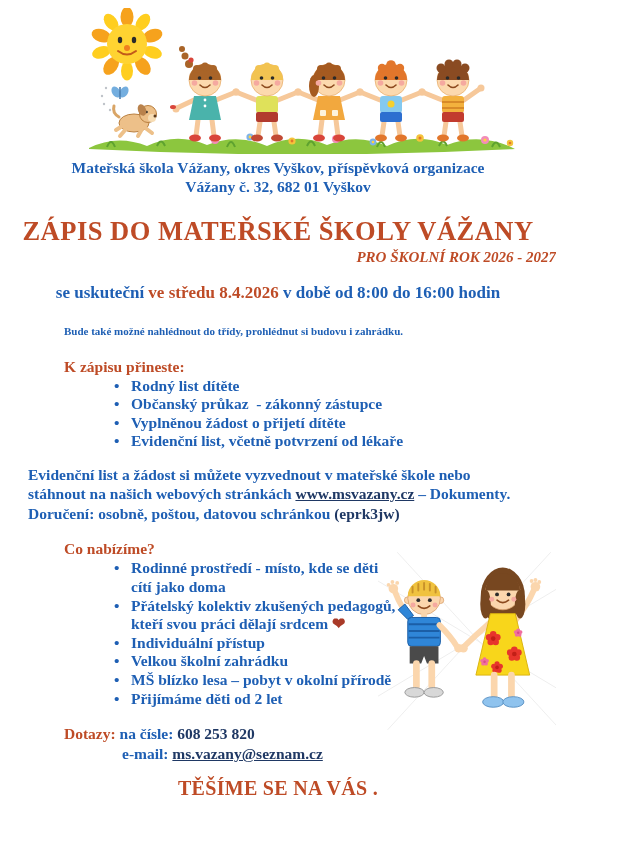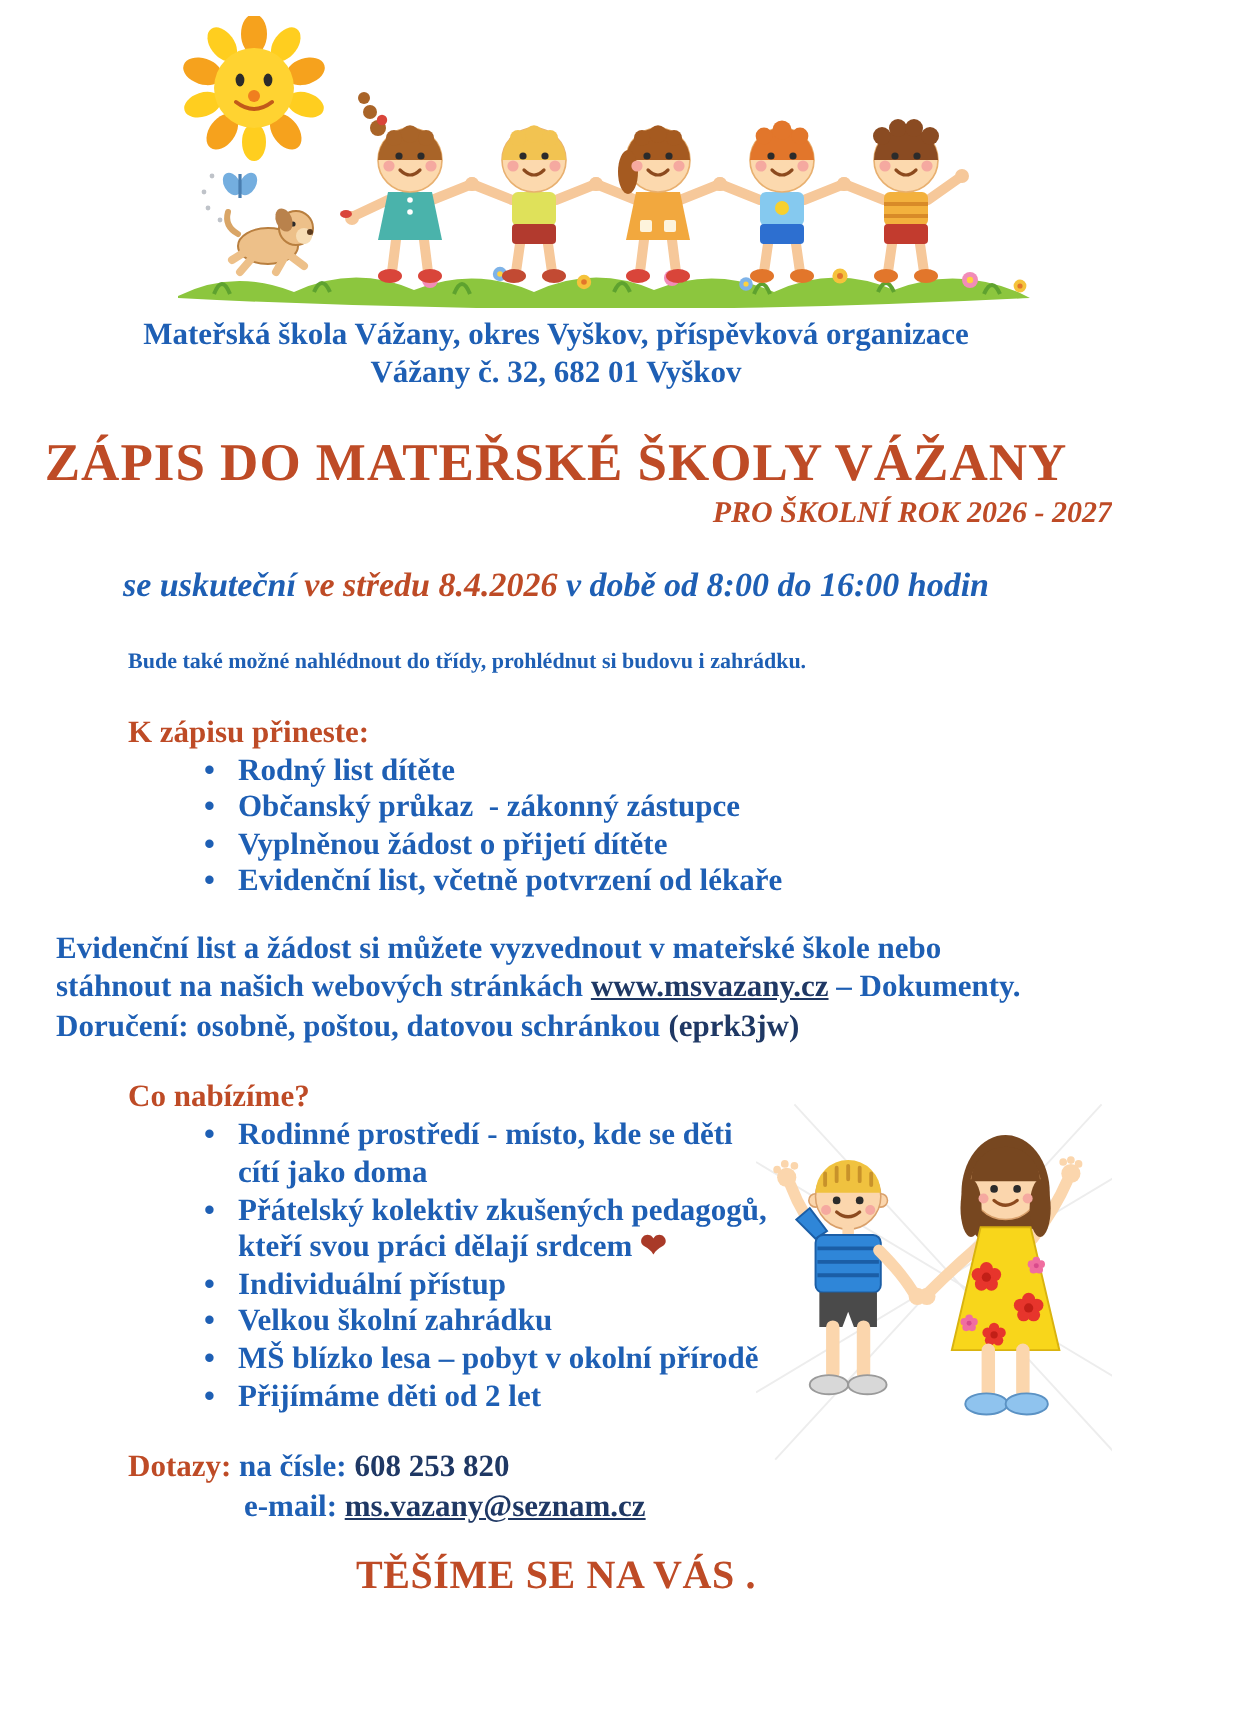--- a/index.html
+++ b/index.html
@@ -14,24 +14,24 @@
   .c-blue{color:var(--blue);} .c-accent{color:var(--accent);} .navy{color:var(--navy);}
   .italic{}
   .link{color:var(--navy); text-decoration:underline; cursor:pointer;}
 
   .clipart-top{display:block; margin:8px 0 0 86px; width:434px; height:146px;}
   .clipart-right{position:absolute; left:378px; top:550px; width:192px; height:182px;}
 
   .org{margin-top:4px; text-align:center; font-size:15.5px; line-height:19px; color:var(--blue);}
   .title{margin:20px 0 0; text-align:center; font-size:26.5px; line-height:30px; color:var(--accent); letter-spacing:.5px;}
   .subtitle{margin-top:2px; text-align:right; font-size:15px; line-height:18px; color:var(--accent);font-style:italic;}
-  .when{margin:16px 18px 0; text-align:center; font-size:17px; line-height:21.5px; color:var(--blue);font-style:italic;}
+  .when{margin:16px 18px 0; text-align:center; font-size:17px; line-height:21.5px; color:var(--blue);}
   .note{margin:18px 20px 0 64px; font-size:11px; line-height:19px; color:var(--blue);}
   .section-h{margin:16px 0 0 64px; font-size:15.5px; line-height:19px; color:var(--accent);}
-  ul.blist{list-style:none; margin:1px 0 0; padding:0 0 0 119px; color:var(--blue); font-size:15.5px; line-height:18.6px;}
+  ul.blist{list-style:none; margin:1px 12px 0; padding:0 0 0 119px; color:var(--blue); font-size:15.5px; line-height:18.6px;}
   ul.blist li{position:relative; margin-top:0;}
   ul.blist li::before{content:"•"; position:absolute; left:-17px; top:0;}
   .offer-list{width:345px;}
   .docs{margin:14px 20px 0 28px; font-size:15.5px; line-height:19.5px; color:var(--blue);}
   .heart{color:var(--heart); font-size:16px;}
   .contact{margin:16px 0 0 64px; font-size:15.5px; line-height:20px; color:var(--blue);}
   .contact .l2{padding-left:58px;}
   .closing{margin-top:13px; text-align:center; font-size:20px; color:var(--accent); letter-spacing:.3px;}
 </style>
 </head>

